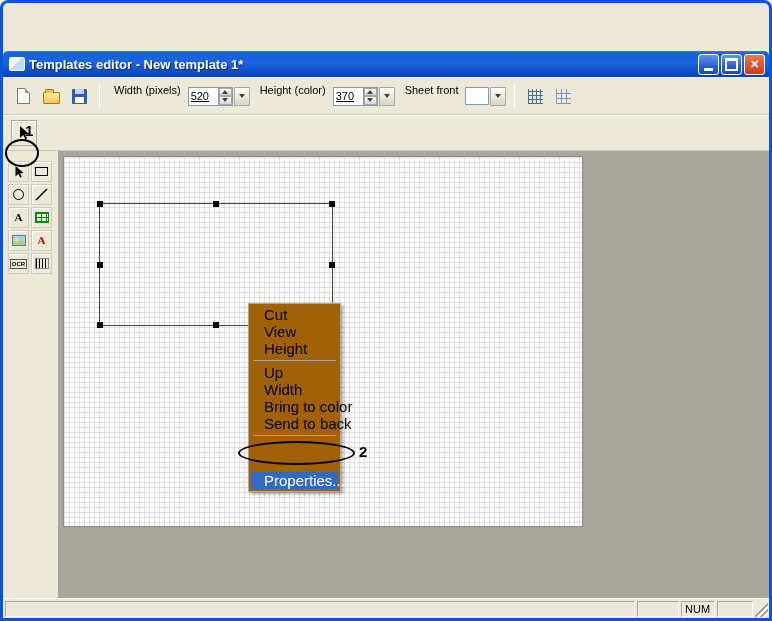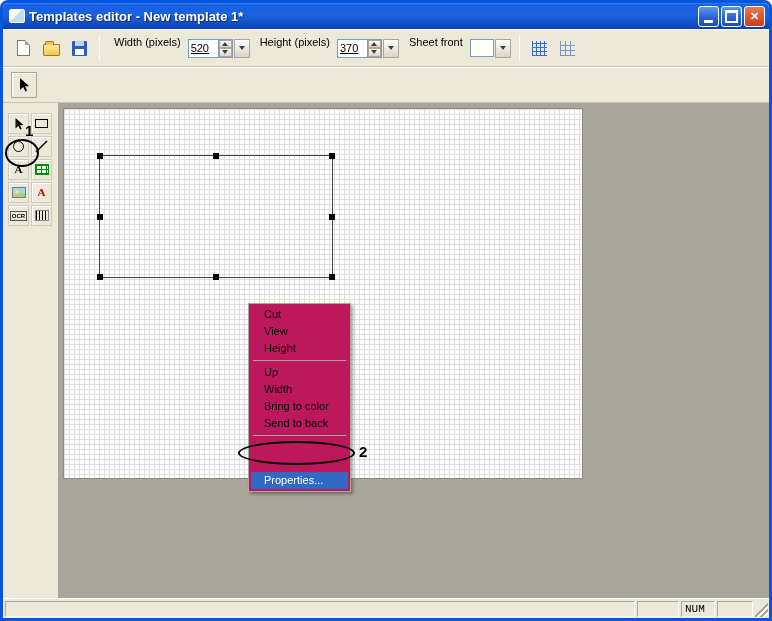--- a/index.html
+++ b/index.html
@@ -9,20 +9,21 @@
     position:relative; width:772px; height:621px;
     border:3px solid #0855DD; border-radius:8px 8px 0 0;
     background:#ECE9D8; display:flex; flex-direction:column; overflow:hidden;
   }
 
   
   .titlebar{
     height:26px; flex:0 0 26px; display:flex; align-items:center; padding:0 4px;
     background:linear-gradient(180deg,#2A80F1 0%,#1460E2 8%,#1E63E0 45%,#0C46B8 92%,#0A3FA8 100%);
     border-radius:5px 5px 0 0;
+    margin-top:48px;
   }
   .app-icon{ width:16px; height:14px; margin:0 4px 0 2px; background:linear-gradient(135deg,#FFFFFF 0 45%,#BFD9FF 45% 100%); border:1px solid #fff; border-radius:2px; }
   .title-text{ color:#fff; font-weight:bold; font-size:13px; text-shadow:1px 1px 1px rgba(0,0,0,.5); flex:1; white-space:nowrap; overflow:hidden; }
   .tb-ctl{ width:21px; height:21px; margin-left:2px; border:1px solid #fff; border-radius:3px; display:flex; align-items:center; justify-content:center; color:#fff; font-size:11px; font-weight:bold; }
   .btn-min,.btn-max{ background:linear-gradient(180deg,#5B96F5,#2A5FD0 60%,#1C4DB8); }
   .btn-close{ background:linear-gradient(180deg,#E8795267,#C93C1D) , linear-gradient(180deg,#E87952,#C93C1D); background:linear-gradient(180deg,#E87952,#C93C1D); }
   .btn-min::before{ content:""; width:9px; height:3px; background:#fff; margin-top:10px; }
   .btn-max::before{ content:""; width:9px; height:8px; border:2px solid #fff; border-top-width:3px; }
   .btn-close::before{ content:"\2715"; }
 
@@ -88,38 +89,38 @@
     background-size:5px 5px;
   }
   .sel-rect{ position:absolute; left:35px; top:46px; width:234px; height:123px; border:1px solid #444; }
   .handle{ position:absolute; width:6px; height:6px; background:#000; }
   .h-nw{ left:-3px; top:-3px; } .h-n{ left:50%; margin-left:-3px; top:-3px; } .h-ne{ right:-3px; top:-3px; }
   .h-w{ left:-3px; top:50%; margin-top:-3px; } .h-e{ right:-3px; top:50%; margin-top:-3px; }
   .h-sw{ left:-3px; bottom:-3px; } .h-s{ left:50%; margin-left:-3px; bottom:-3px; } .h-se{ right:-3px; bottom:-3px; }
 
   
   .context-menu{
-    position:absolute; left:245px; top:300px; width:103px;
-    background:#be185d; border:1px solid #ACA899; box-shadow:2px 2px 3px rgba(0,0,0,.35);
-    padding:2px; font-size:11px; z-index:20;
+    position:absolute; left:245px; top:300px; width:93px;
+    background:#a16207; border:1px solid #ACA899; box-shadow:2px 2px 3px rgba(0,0,0,.35);
+    padding:2px; font-size:15px; z-index:20;
   }
   .cm-item{ height:17px; line-height:17px; padding-left:13px; color:#000; white-space:nowrap; }
   .cm-sep{ height:1px; background:#ACA899; margin:3px 2px; }
   .cm-item.highlight{ background:#316AC5; color:#fff;margin-top:36px; }
 
   
   .ann-ellipse{ position:absolute; border:2px solid #000; border-radius:50%; background:transparent; z-index:30; pointer-events:none; }
   .ann-e1{ left:2px; top:136px; width:34px; height:28px; }
   .ann-e2{ left:235px; top:438px; width:117px; height:24px; }
   .ann-num{ position:absolute; font-weight:bold; font-size:15px; color:#000; z-index:31; }
   .ann-n1{ left:22px; top:119px; }
   .ann-n2{ left:356px; top:440px; }
 
   
-  .statusbar{ height:20px; flex:0 0 20px; background:#ECE9D8; display:flex; align-items:stretch; padding:2px 1px 1px 2px; border-top:1px solid #fff; font-size:11px;font-family:Liberation Mono, monospace; }
+  .statusbar{ height:20px; flex:0 0 20px; background:#ECE9D8; display:flex; align-items:stretch; padding:2px 1px 1px 2px; border-top:1px solid #fff; font-size:11px; }
   .sb-panel{ border:1px solid; border-color:#ACA899 #FFFFFF #FFFFFF #ACA899; margin-right:2px; padding:0 3px; display:flex; align-items:center; }
   .sb-main{ flex:1; }
   .sb-small{ width:42px; } .sb-num{ width:34px; } .sb-small2{ width:36px; }
   .sb-grip{ width:13px; border:none; margin:0;
     background:linear-gradient(135deg,transparent 0 50%,#ACA899 50% 60%,#fff 60% 66%,transparent 66% 72%,#ACA899 72% 82%,#fff 82% 88%,transparent 88%); }
 
   svg{ display:block; }
 </style>
 </head>
 <body>
@@ -156,21 +157,21 @@
           </div>
         <div class="spin-down">
             <span class="arr-down"></span>
           </div>
       </div>
       <div class="combo-arrow">
           <span class="arr-down"></span>
         </div>
     </div>
 
-    <span class="tb-label">Height (pixels)</span>
+    <span class="tb-label">Height (color)</span>
     <div class="spin-group">
       <input class="spin-input" value="370" style="">
       <div class="spin-btns">
         <div class="spin-up">
             <span class="arr-up"></span>
           </div>
         <div class="spin-down">
             <span class="arr-down"></span>
           </div>
       </div>

